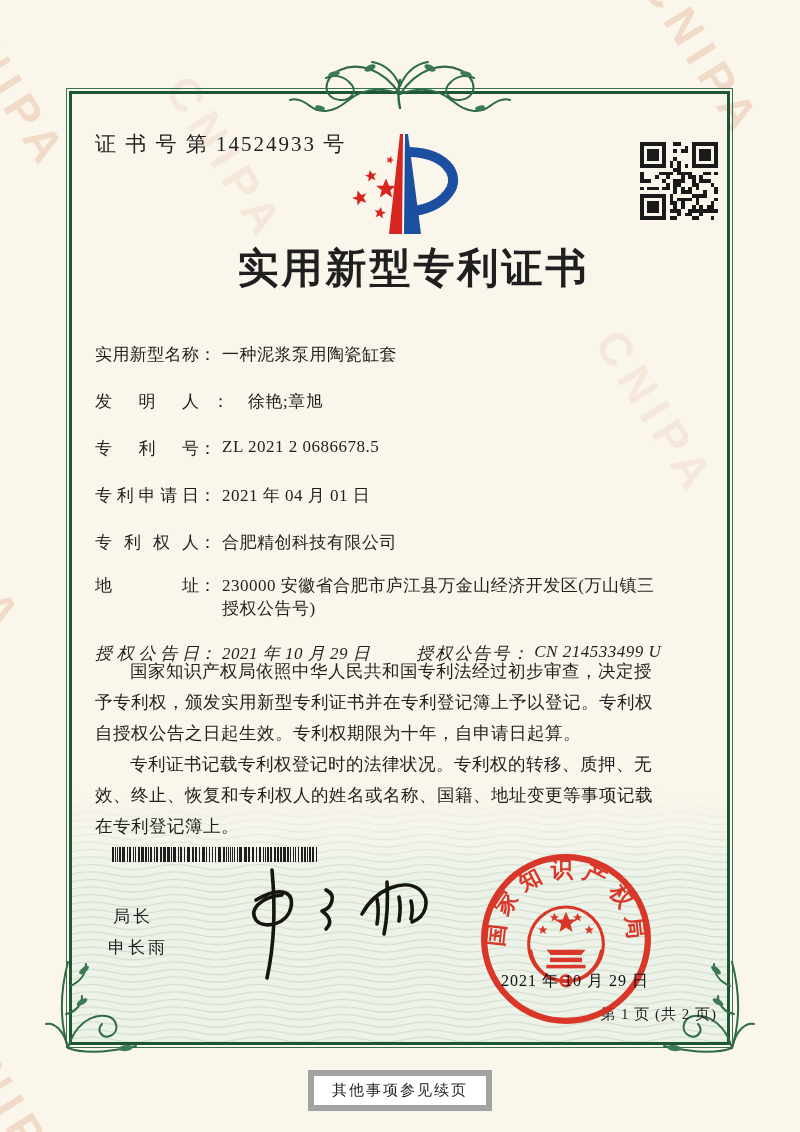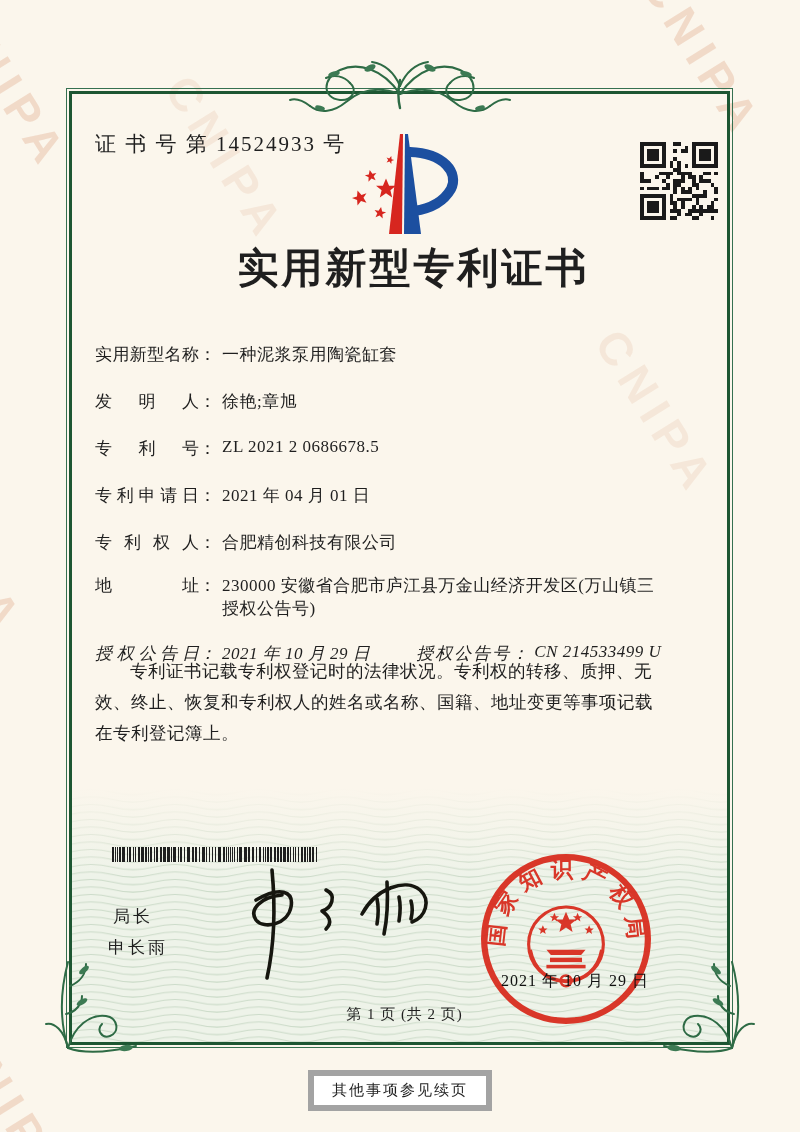--- a/index.html
+++ b/index.html
@@ -35,21 +35,21 @@
          line-height:31px;z-index:4;}
   .paras p{margin:0;text-indent:2em;letter-spacing:0.5px;}
   
   .barcode{position:absolute;left:112px;top:847px;width:208px;height:15px;z-index:4;}
   .sig-title{position:absolute;left:113px;top:905px;font-size:17px;letter-spacing:3px;z-index:4;}
   .sig-name{position:absolute;left:108px;top:936px;font-size:17px;letter-spacing:3px;z-index:4;}
   .signature{position:absolute;left:228px;top:860px;z-index:4;}
   .seal{position:absolute;left:477px;top:850px;z-index:5;opacity:0.93;}
   .seal-date{position:absolute;left:501px;top:971px;font-size:16px;letter-spacing:1px;
              z-index:6;color:#111;white-space:nowrap;}
-  .page-info{position:absolute;left:82px;top:1005px;width:645px;text-align:center;
+  .page-info{position:absolute;left:72px;top:1005px;width:645px;text-align:right;
              font-size:15px;letter-spacing:1px;z-index:4;}
   .cont-note{position:absolute;left:50%;transform:translateX(-50%);top:1070px;
              background:#ffffff;border:6px solid #a3a3a3;padding:5px 18px;font-size:15px;
              letter-spacing:2px;z-index:4;}
   .ornament{z-index:3;}
 </style>
 </head>
 <body>
 
 <div class="wm" style="left:-18px;top:-6px;">CNIPA</div>
@@ -352,21 +352,21 @@
     <rect x="19" y="20" width="1" height="1" fill="#1a1a1a"></rect>
   </svg>
 
 <div class="title">实用新型专利证书</div>
 
 <div class="frow" style="top:343px;">
   <span class="flabel">实用新型名称</span>
     <span class="fcolon">：</span>
   <span class="fval">一种泥浆泵用陶瓷缸套</span>
 </div>
-<div class="frow" style="top:390px;">
+<div class="frow" style="top:390px;gap:13px;">
   <span class="flabel">发明人</span>
     <span class="fcolon">：</span>
   <span class="fval">徐艳;章旭</span>
 </div>
 <div class="frow" style="top:437px;">
   <span class="flabel">专利号</span>
     <span class="fcolon">：</span>
   <span class="fval">ZL 2021 2 0686678.5</span>
 </div>
 <div class="frow" style="top:484px;">
@@ -392,20 +392,21 @@
     <span class="fcolon">：</span>
   <span class="fval">2021 年 10 月 29 日</span>
   <span class="pair2">
     <span style="letter-spacing:2px;">授权公告号</span>
       <span class="fcolon">：</span>
     <span class="fval">CN 214533499 U</span>
   </span>
 </div>
 
 <div class="paras">
+  <p>国家知识产权局依照中华人民共和国专利法经过初步审查，决定授予专利权，颁发实用新型专利证书并在专利登记簿上予以登记。专利权自授权公告之日起生效。专利权期限为十年，自申请日起算。</p>
   <p>专利证书记载专利权登记时的法律状况。专利权的转移、质押、无效、终止、恢复和专利权人的姓名或名称、国籍、地址变更等事项记载在专利登记簿上。</p>
 </div>
 
 <svg id="bc" class="barcode" viewBox="0 0 208 15" preserveAspectRatio="none" shape-rendering="crispEdges">
     <rect x="0" y="0" width="2" height="15" fill="#1f1f1f"></rect>
     <rect x="3" y="0" width="1" height="15" fill="#1f1f1f"></rect>
     <rect x="5" y="0" width="1" height="15" fill="#1f1f1f"></rect>
     <rect x="7" y="0" width="2" height="15" fill="#1f1f1f"></rect>
     <rect x="10" y="0" width="3" height="15" fill="#1f1f1f"></rect>
     <rect x="15" y="0" width="1" height="15" fill="#1f1f1f"></rect>

